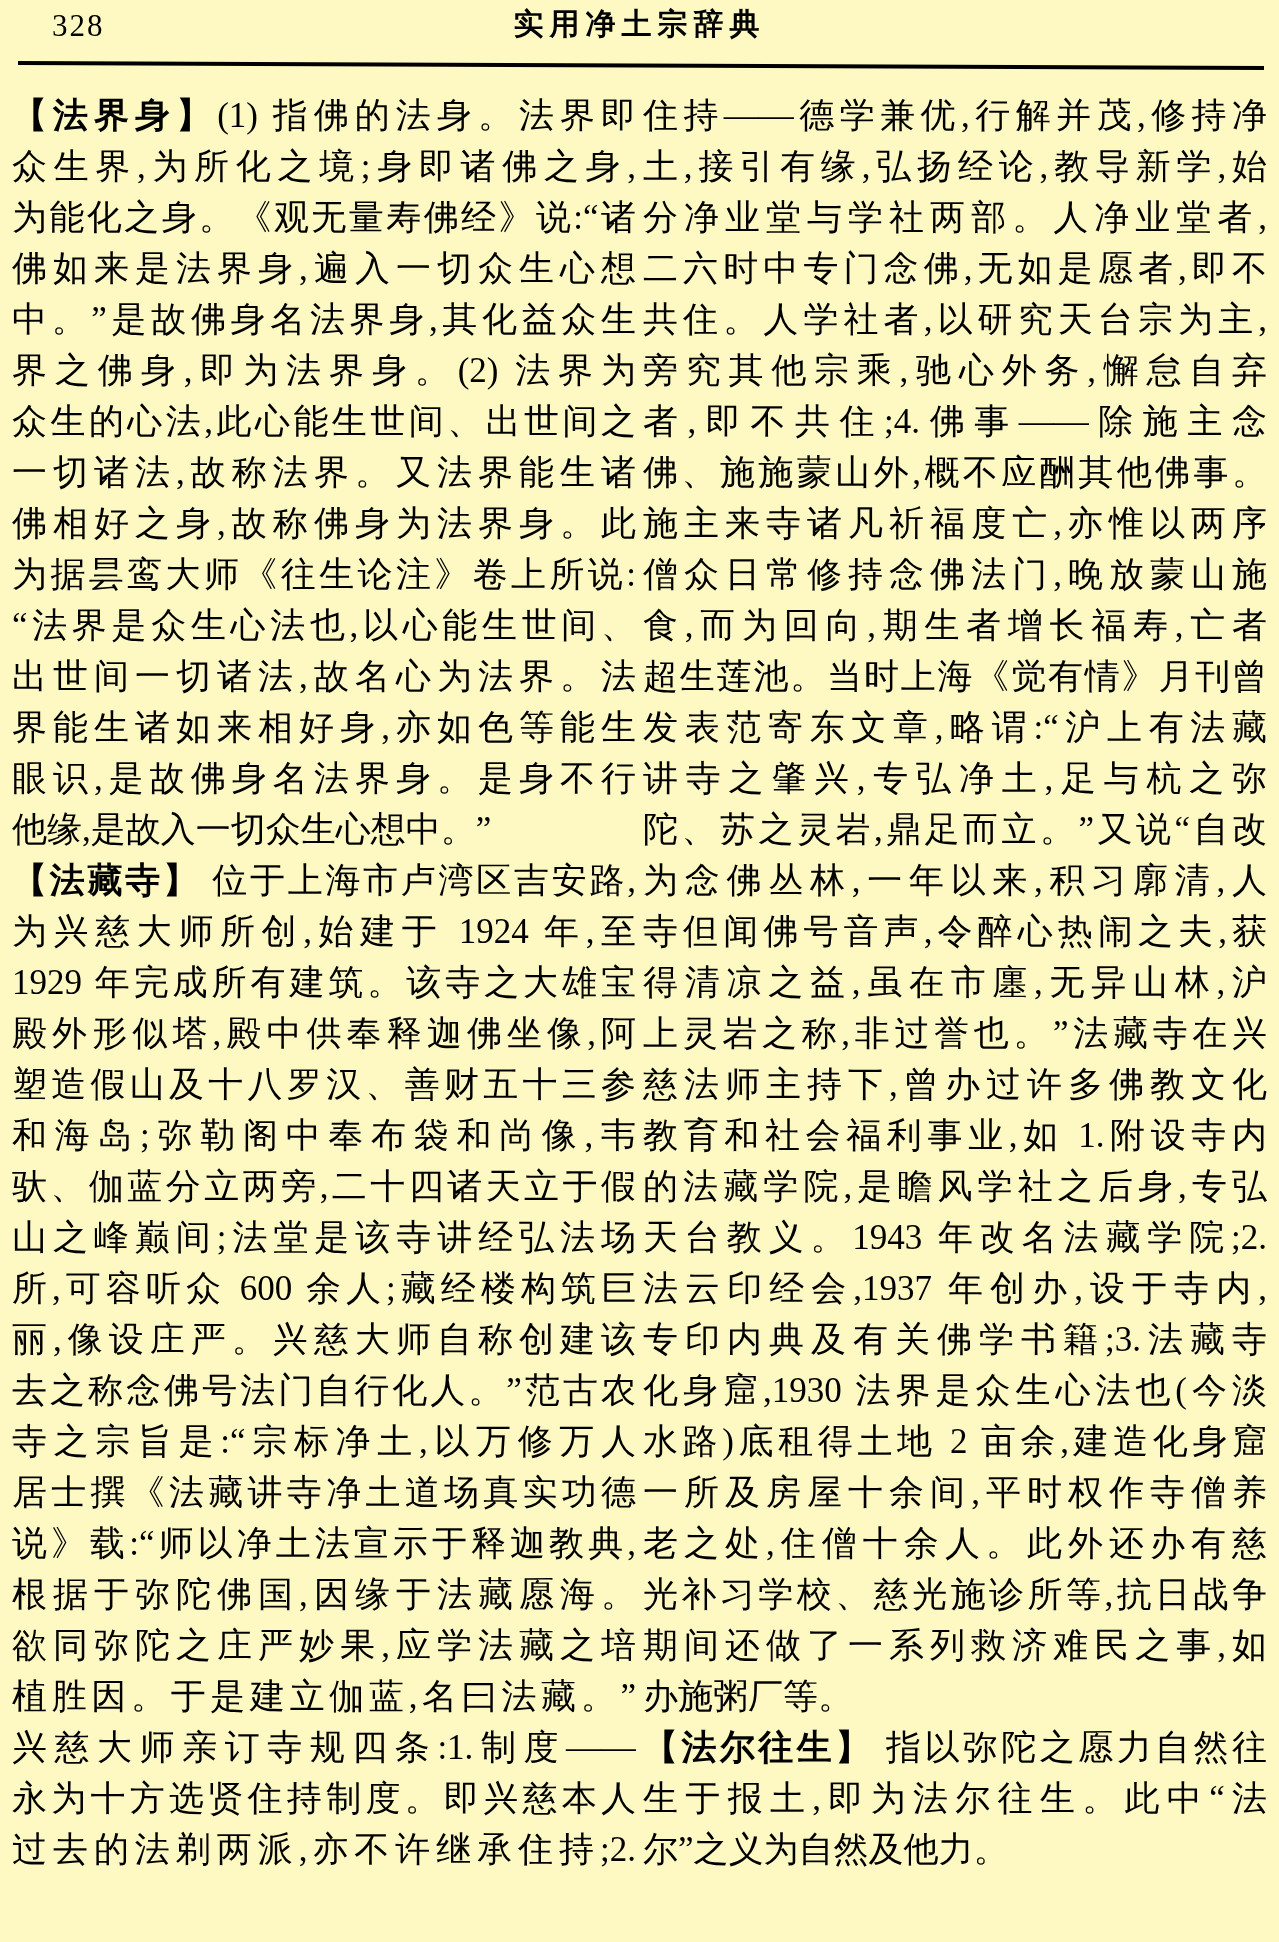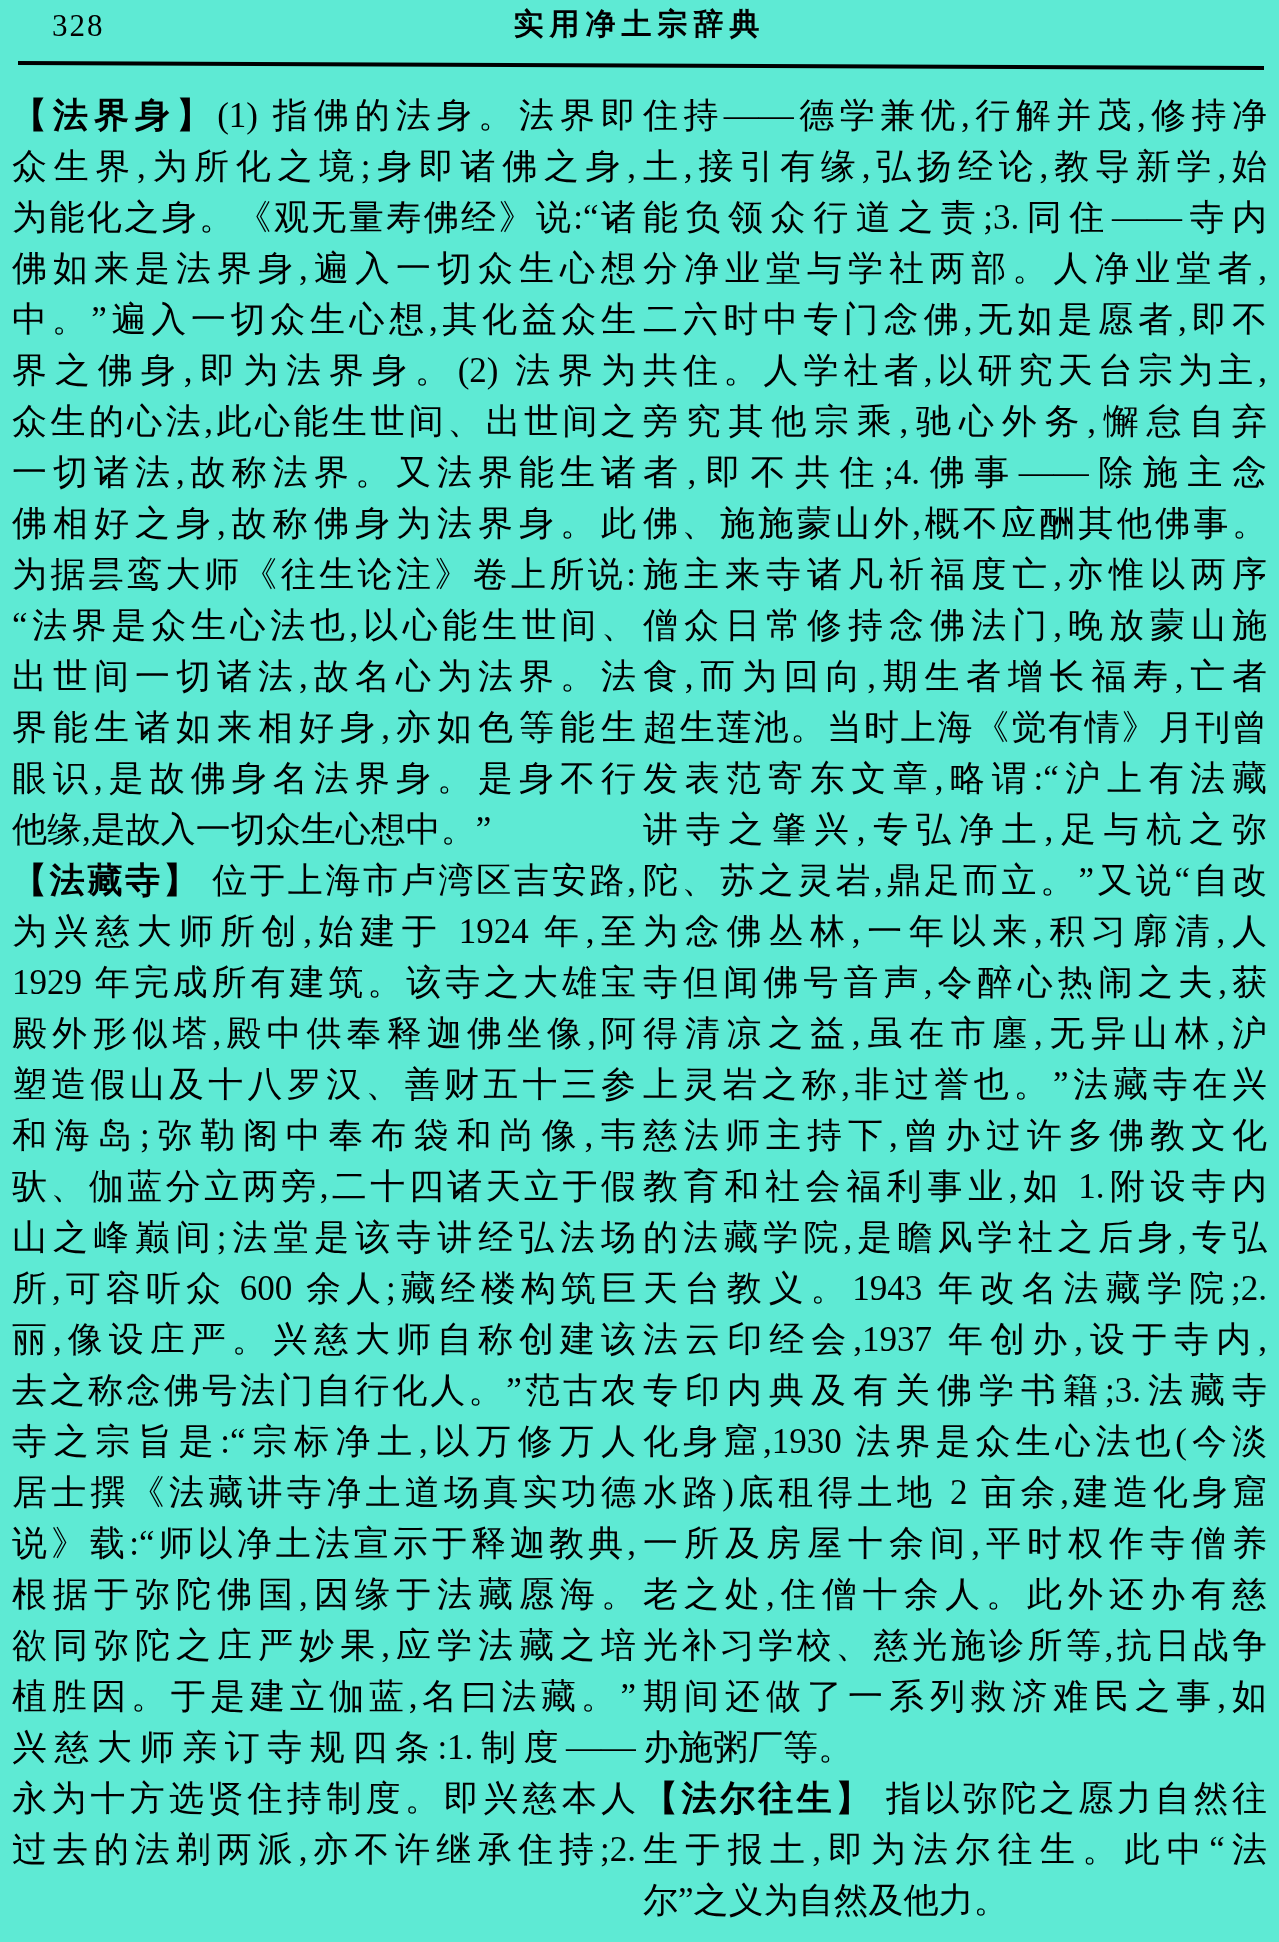--- a/index.html
+++ b/index.html
@@ -1,20 +1,20 @@
 <!DOCTYPE html>
 <html><head>
 <meta charset="utf-8">
 <style>
   html, body { margin: 0; padding: 0; background: #e8e8e8; }
   .page {
     position: relative;
     width: 1279px;
     height: 1942px;
-    background: #5eead4;
+    background: #fef9c3;
     color: #000000;
     font-family: "Liberation Serif", "DejaVu Serif", serif;
     overflow: hidden;
   }
   .page-number {
     position: absolute;
     left: 52px;
     top: 8px;
     font-size: 31px;
     letter-spacing: 2px;
@@ -69,21 +69,21 @@
   <div class="page-number">328</div>
   <div class="page-title">实用净土宗辞典</div>
   <div class="rule"></div>
 
   <main class="columns">
     <div class="column">
         <div class="line"><span class="headword">【法界身】</span>(1) 指佛的法身。法界即</div>
         <div class="line">众生界,为所化之境;身即诸佛之身,</div>
         <div class="line">为能化之身。《观无量寿佛经》说:“诸</div>
         <div class="line">佛如来是法界身,遍入一切众生心想</div>
-        <div class="line">中。”遍入一切众生心想,其化益众生</div>
+        <div class="line">中。”是故佛身名法界身,其化益众生</div>
         <div class="line">界之佛身,即为法界身。(2) 法界为</div>
         <div class="line">众生的心法,此心能生世间、出世间之</div>
         <div class="line">一切诸法,故称法界。又法界能生诸</div>
         <div class="line">佛相好之身,故称佛身为法界身。此</div>
         <div class="line">为据昙鸾大师《往生论注》卷上所说:</div>
         <div class="line">“法界是众生心法也,以心能生世间、</div>
         <div class="line">出世间一切诸法,故名心为法界。法</div>
         <div class="line">界能生诸如来相好身,亦如色等能生</div>
         <div class="line">眼识,是故佛身名法界身。是身不行</div>
         <div class="line para-end">他缘,是故入一切众生心想中。”</div>
@@ -104,21 +104,20 @@
         <div class="line">根据于弥陀佛国,因缘于法藏愿海。</div>
         <div class="line">欲同弥陀之庄严妙果,应学法藏之培</div>
         <div class="line">植胜因。于是建立伽蓝,名曰法藏。”</div>
         <div class="line">兴慈大师亲订寺规四条:1.制度——</div>
         <div class="line">永为十方选贤住持制度。即兴慈本人</div>
         <div class="line">过去的法剃两派,亦不许继承住持;2.</div>
       </div>
     <div class="column">
         <div class="line">住持——德学兼优,行解并茂,修持净</div>
         <div class="line">土,接引有缘,弘扬经论,教导新学,始</div>
-        <div class="line">能负领众行道之责;3.同住——寺内</div>
         <div class="line">分净业堂与学社两部。人净业堂者,</div>
         <div class="line">二六时中专门念佛,无如是愿者,即不</div>
         <div class="line">共住。人学社者,以研究天台宗为主,</div>
         <div class="line">旁究其他宗乘,驰心外务,懈怠自弃</div>
         <div class="line">者,即不共住;4.佛事——除施主念</div>
         <div class="line">佛、施施蒙山外,概不应酬其他佛事。</div>
         <div class="line">施主来寺诸凡祈福度亡,亦惟以两序</div>
         <div class="line">僧众日常修持念佛法门,晚放蒙山施</div>
         <div class="line">食,而为回向,期生者增长福寿,亡者</div>
         <div class="line">超生莲池。当时上海《觉有情》月刊曾</div>

